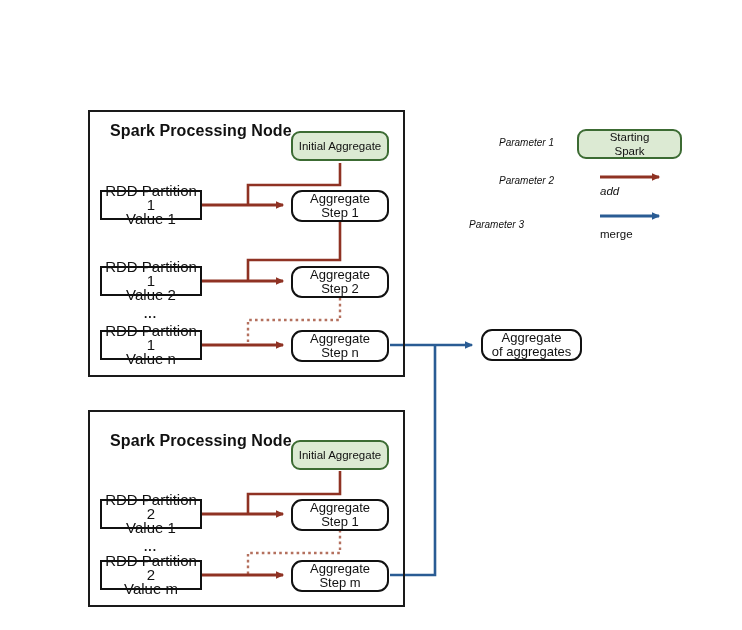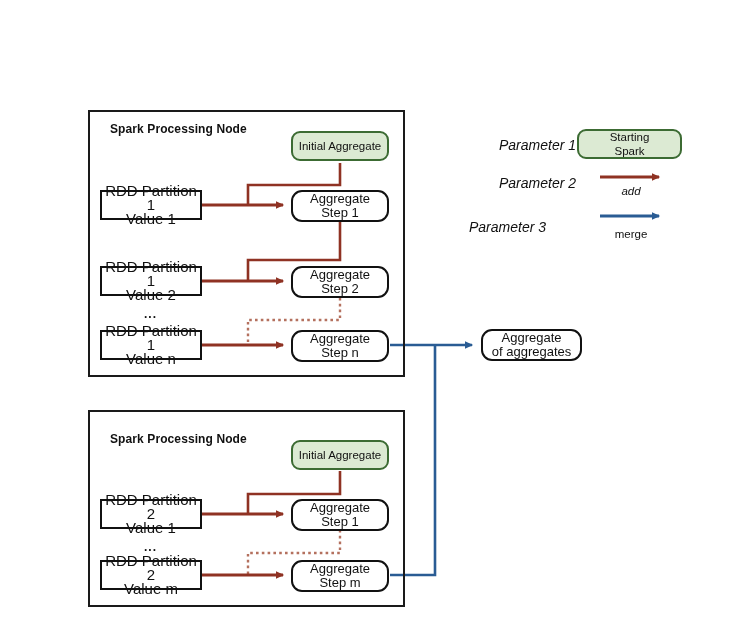--- a/index.html
+++ b/index.html
@@ -16,21 +16,21 @@
 
   
   .node-frame{
     position:absolute;
     border:2px solid #1a1a1a;
     background:transparent;
     box-sizing:border-box;
   }
   .node-title{
     position:absolute;
-    font-size:12px;
+    font-size:16px;
     font-weight:bold;
     color:#111111;
     letter-spacing:0.1px;
     white-space:nowrap;
   }
 
   
   .rdd-box{
     position:absolute;
     box-sizing:border-box;
@@ -83,32 +83,32 @@
     letter-spacing:1px;
   }
   .legend-title{
     font-size:11.5px;
     font-weight:bold;
     color:#111111;
     white-space:nowrap;
   }
   .legend-label{
     position:absolute;
-    font-size:14px;
+    font-size:10px;
     font-style:italic;
     color:#111111;
     white-space:nowrap;
   }
   .legend-sublabel{
     position:absolute;
     font-size:11.5px;
     font-style:italic;
     color:#111111;
     white-space:nowrap;
-    text-align:center;
+    text-align:left;
   }
   .legend-sublabel.plain{font-style:normal;}
 </style>
 </head>
 <body>
 
 <div class="canvas">
 
   <svg class="wires" viewBox="0 0 742 630">
     <defs>

